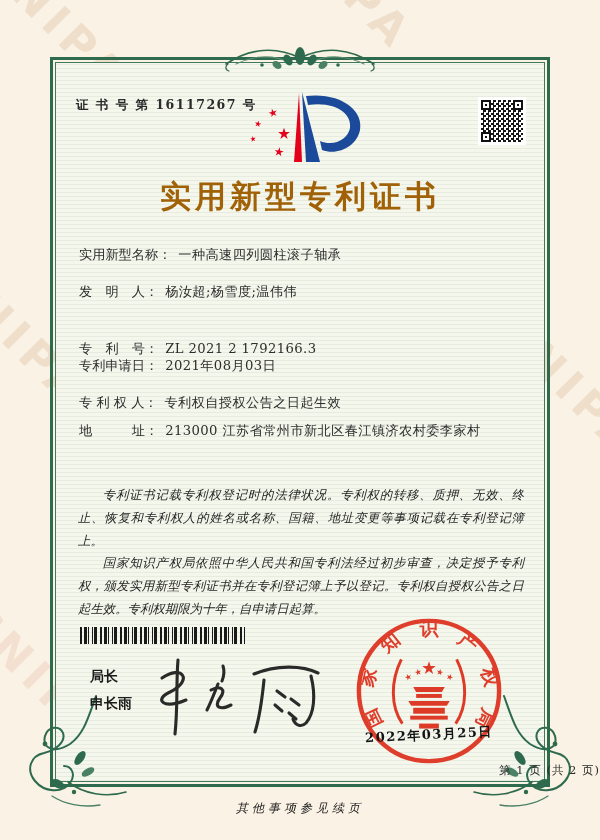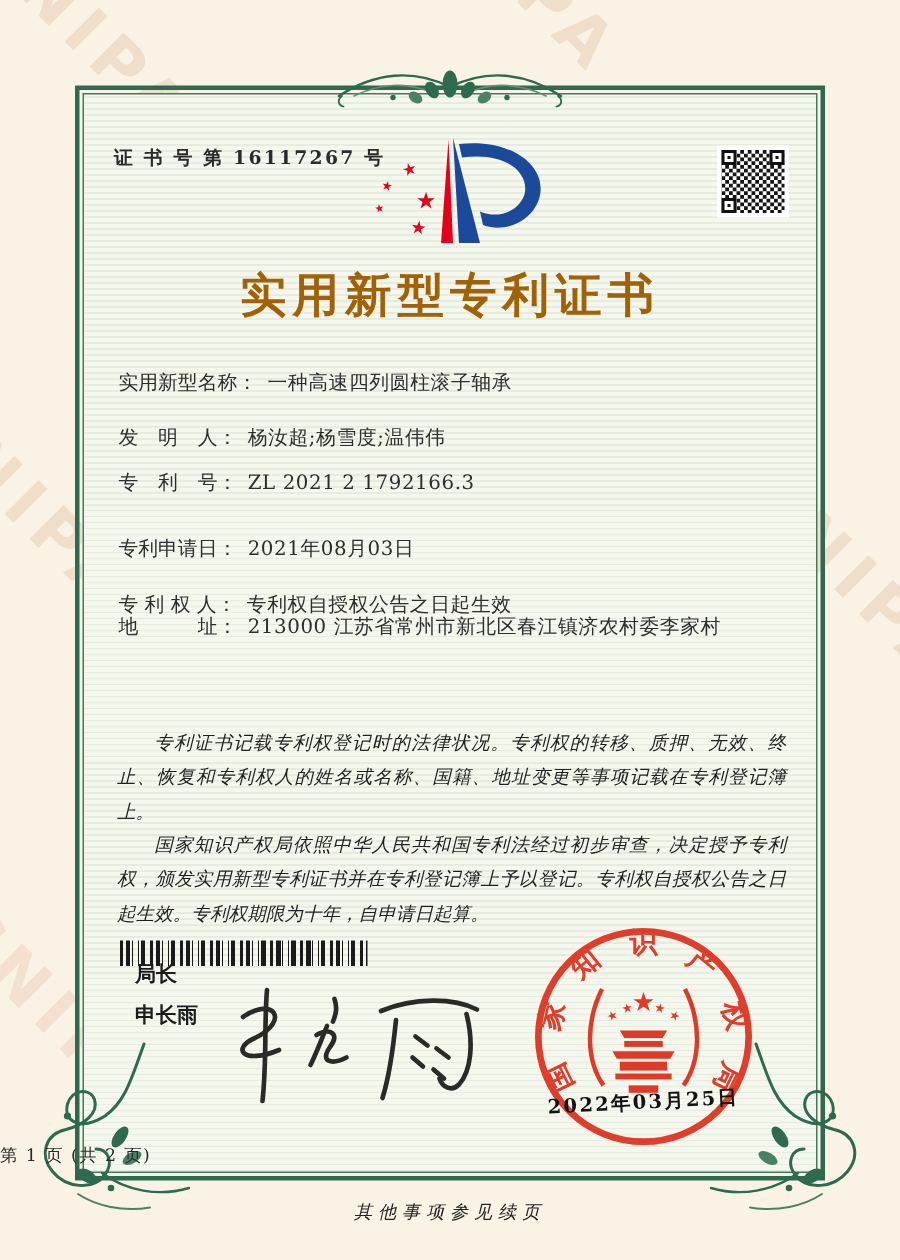--- a/index.html
+++ b/index.html
@@ -63,32 +63,32 @@
   .barcode{
     position:absolute;left:80px;top:627px;width:165px;height:17px;z-index:5;
     background:repeating-linear-gradient(90deg,
       #1a1a1a 0 2px, transparent 2px 4px,
       #1a1a1a 4px 7px, transparent 7px 8px,
       #1a1a1a 8px 9px, transparent 9px 12px,
       #1a1a1a 12px 13px, transparent 13px 14px,
       #1a1a1a 14px 17px, transparent 17px 20px);
   }
   .director{
-    position:absolute;left:90px;top:636px;z-index:5;line-height:1.95;
-    font-family:Liberation Sans, sans-serif;
+    position:absolute;left:90px;top:664px;z-index:5;line-height:1.95;
+    font-family:Liberation Mono, monospace;
     font-size:14px;font-weight:600;color:#1c1c1c;
   }
   .sig{position:absolute;left:148px;top:648px;width:200px;height:100px;z-index:6;}
   .seal{position:absolute;left:350px;top:612px;width:158px;height:158px;z-index:6;opacity:0.92;}
   .seal-date{
     position:absolute;left:352px;top:726px;width:154px;text-align:center;z-index:7;
     font-size:13px;font-weight:700;color:#141414;letter-spacing:1.5px;
     transform:rotate(-3deg);
   }
-  .pagenum{position:absolute;left:0;right:0;top:763px;text-align:left;z-index:5;
+  .pagenum{position:absolute;left:0;right:0;top:763px;text-align:right;z-index:5;
     font-size:11.5px;letter-spacing:1px;color:#2b2b2b;}
   .contnote{position:absolute;left:0;right:0;top:800px;text-align:center;z-index:5;
     font-size:12px;letter-spacing:4px;color:#222;font-style:italic;}
 </style>
 </head>
 <body>
 
 <div class="page">
 
   <div class="wm wm1">CNIPA</div>
@@ -175,30 +175,30 @@
   </div>
 
   <h1 class="title">实用新型专利证书</h1>
 
   <div class="row" style="top:246px">
     <span class="lab">实用新型名称：</span><span class="val">一种高速四列圆柱滚子轴承</span>
   </div>
   <div class="row" style="top:283px">
     <span class="lab">发　明　人：</span><span class="val">杨汝超;杨雪度;温伟伟</span>
   </div>
-  <div class="row" style="top:313px">
+  <div class="row" style="top:340px">
     <span class="lab">专　利　号：</span><span class="val">ZL 2021 2 1792166.3</span>
   </div>
   <div class="row" style="top:357px">
     <span class="lab">专利申请日：</span><span class="val">2021年08月03日</span>
   </div>
   <div class="row" style="top:394px">
     <span class="lab">专 利 权 人：</span><span class="val">专利权自授权公告之日起生效</span>
   </div>
-  <div class="row" style="top:409px">
+  <div class="row" style="top:422px">
     <span class="lab">地　　　址：</span><span class="val">213000 江苏省常州市新北区春江镇济农村委李家村</span>
   </div>
 
   <div class="body-text">
     <p>专利证书记载专利权登记时的法律状况。专利权的转移、质押、无效、终止、恢复和专利权人的姓名或名称、国籍、地址变更等事项记载在专利登记簿上。</p>
     <p>国家知识产权局依照中华人民共和国专利法经过初步审查，决定授予专利权，颁发实用新型专利证书并在专利登记簿上予以登记。专利权自授权公告之日起生效。专利权期限为十年，自申请日起算。</p>
   </div>
 
   <div class="barcode"></div>
 

